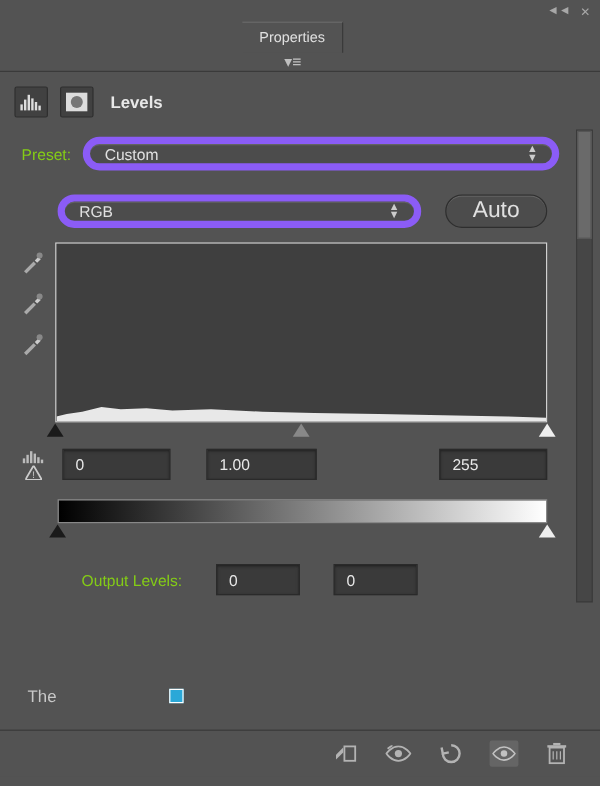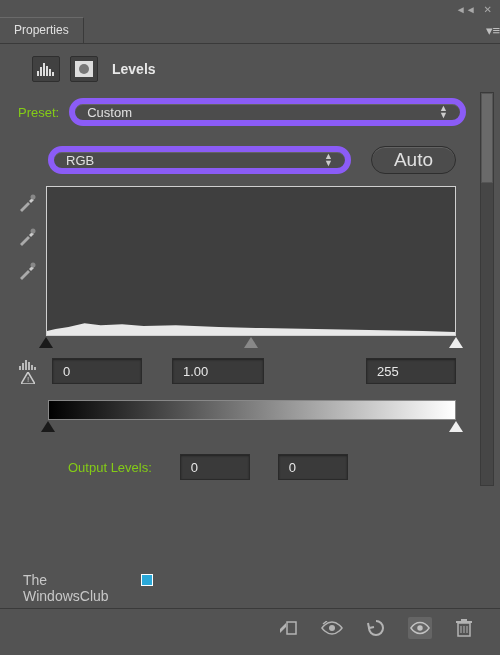--- a/index.html
+++ b/index.html
@@ -22,36 +22,37 @@
       justify-content: flex-end;
       padding: 4px 8px 2px 8px;
       gap: 8px;
     }
     .top-controls span { color: #a8a8a8; cursor: pointer; font-size: 10px; }
     .tab-row {
       display: flex;
       align-items: center;
       justify-content: space-between;
       border-bottom: 1px solid #3a3a3a;
-      padding-right: 0;
+      padding-right: 12px;
+      flex-direction: column;
     }
     .tab {
       background: #535353;
       padding: 5px 14px 6px 14px;
       font-size: 12px;
       color: #e0e0e0;
       border-right: 1px solid #3a3a3a;
       border-top: 1px solid #6a6a6a;
     }
     .menu-icon { color: #c0c0c0; font-size: 13px; cursor: pointer; }
     .adj-header {
       display: flex;
       align-items: center;
       gap: 10px;
-      padding: 12px 14px 10px 32px;
+      padding: 12px 14px 10px 12px;
     }
     .icon-btn {
       width: 28px;
       height: 26px;
       background: #414141;
       border: 1px solid #2f2f2f;
       display: flex;
       align-items: center;
       justify-content: center;
       border-radius: 2px;
@@ -350,21 +351,20 @@
       </div>
     </div>
 
     <div class="scrollbar">
       <div class="scroll-thumb"></div>
     </div>
   </div>
 
   <div class="watermark">
     <div>The</div>
-    <div><span>WindowsClub</span></div>
     <span class="wm-sq" style="position:absolute; left:116px; top:2px;"></span>
   </div>
 
   <div class="bottom-bar">
     <div class="bot-icon">
       <svg width="20" height="18" viewBox="0 0 20 18">
             <path d="M2 10 L8 4 L8 8 L2 14 Z" fill="#ccc"></path>
             <rect x="9" y="3" width="9" height="12" fill="none" stroke="#ccc" stroke-width="1.5"></rect>
           </svg>
     </div>

